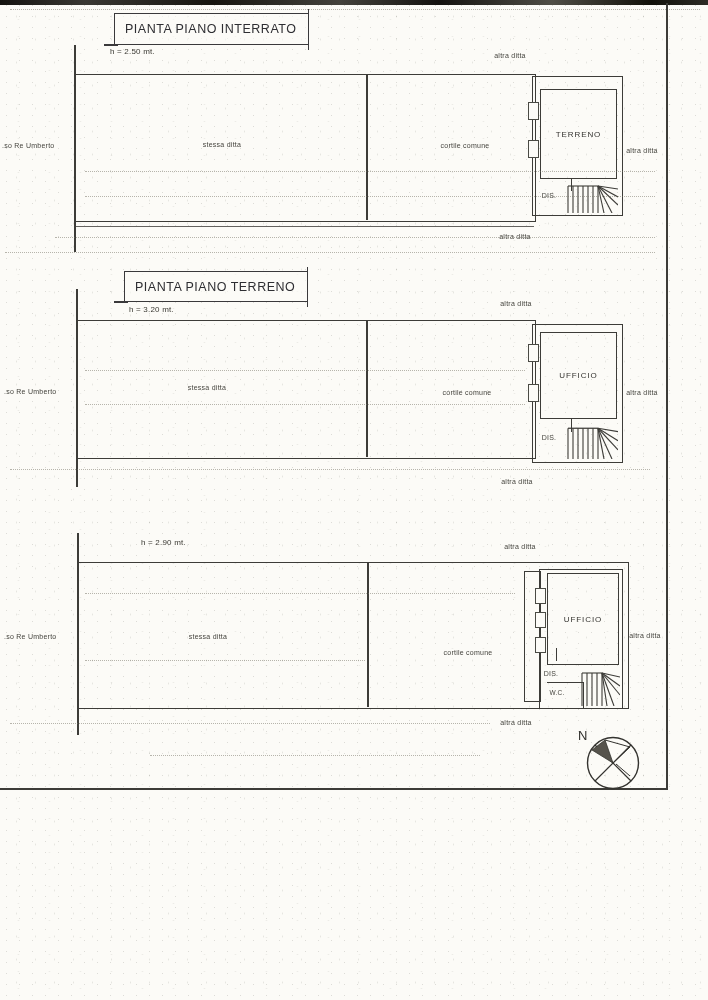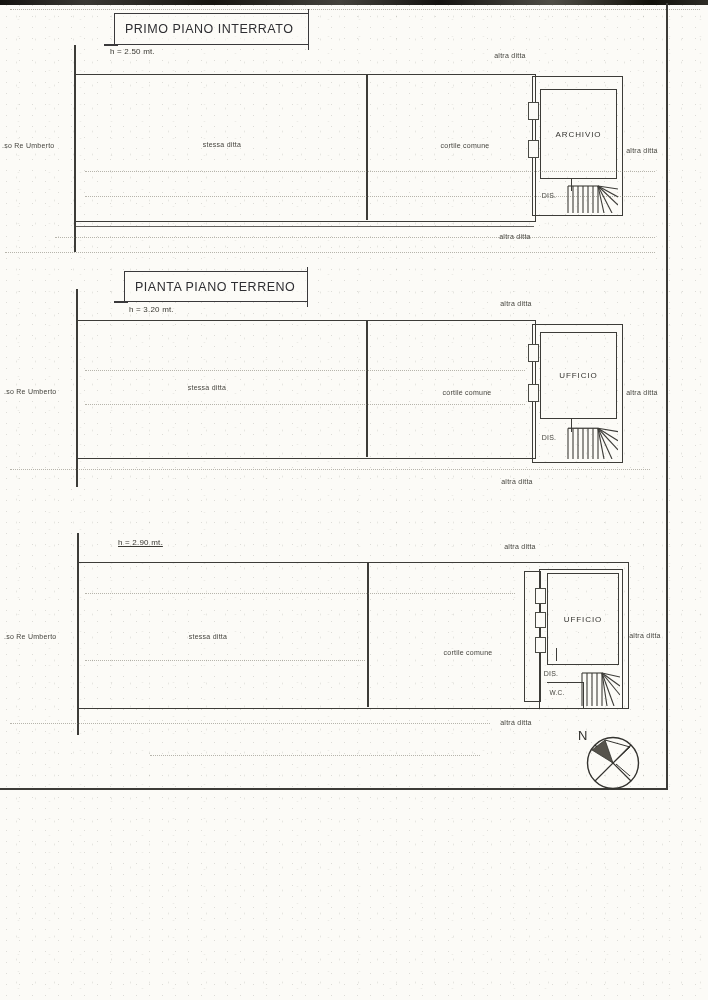--- a/index.html
+++ b/index.html
@@ -43,35 +43,35 @@
 
 <div id="page">
 
   <div class="scan-top"></div>
   <div class="dust" style="left:10px;top:9px;width:690px;"></div>
 
   <div class="vline" style="left:666px;top:3px;height:787px;width:2px;"></div>
   <div class="hline" style="left:0;top:788px;width:667px;height:2px;"></div>
 
   <div class="title-box" style="left:114px;top:13px;width:183px;height:30px;">
-    <span>PRIMO PIANO INTERRATO</span>
+    <span>PIANTA PIANO INTERRATO</span>
     <i class="tick-r"></i>
     <i class="ext-b"></i>
   </div>
   <div class="hnote" style="left:110px;top:47px;">h = 2.50 mt.</div>
   <div class="lbl" style="left:477px;top:52px;width:66px;">altra ditta</div>
 
   <div class="vline" style="left:74px;top:45px;height:207px;"></div>
   <div class="rect" style="left:74px;top:74px;width:460px;height:146px;"></div>
   <div class="hline" style="left:74px;top:226px;width:460px;height:1px;opacity:.8;"></div>
   <div class="vline" style="left:366px;top:74px;height:146px;"></div>
 
   <div class="rect" style="left:532px;top:76px;width:89px;height:138px;"></div>
   <div class="rect room" style="left:540px;top:89px;width:75px;height:88px;">
-    <span class="room-label">ARCHIVIO</span>
+    <span class="room-label">TERRENO</span>
   </div>
   <div class="window" style="left:528px;top:102px;width:9px;height:16px;"></div>
   <div class="window" style="left:528px;top:140px;width:9px;height:16px;"></div>
   <div class="vline" style="left:571px;top:178px;height:13px;width:1.2px;"></div>
   <svg class="abs" style="left:552px;top:177px;" width="66" height="36" viewBox="0 0 66 36" preserveAspectRatio="none">
     <g stroke="#3d3c38" stroke-width="1.1" fill="none">
       <path d="M16 9 H46"></path>
       <line x1="16" y1="9" x2="16" y2="36"></line>
         <line x1="21" y1="9" x2="21" y2="36"></line>
       <line x1="26" y1="9" x2="26" y2="36"></line>
@@ -140,21 +140,21 @@
   <div class="lbl" style="left:4px;top:388px;width:66px;text-align:left;">.so Re Umberto</div>
   <div class="lbl" style="left:155px;top:384px;width:104px;">stessa ditta</div>
   <div class="lbl" style="left:415px;top:389px;width:104px;">cortile comune</div>
   <div class="lbl" style="left:619px;top:389px;width:46px;">altra ditta</div>
   <div class="lbl" style="left:484px;top:478px;width:66px;">altra ditta</div>
 
   <div class="dust" style="left:85px;top:370px;width:440px;"></div>
   <div class="dust" style="left:85px;top:404px;width:440px;"></div>
   <div class="dust" style="left:10px;top:469px;width:640px;"></div>
 
-  <div class="hnote" style="left:118px;top:538px;text-decoration:underline;">h = 2.90 mt.</div>
+  <div class="hnote" style="left:141px;top:538px;">h = 2.90 mt.</div>
   <div class="lbl" style="left:487px;top:543px;width:66px;">altra ditta</div>
 
   <div class="vline" style="left:77px;top:533px;height:202px;"></div>
   <div class="rect" style="left:77px;top:562px;width:550px;height:145px;"></div>
   <div class="vline" style="left:367px;top:562px;height:145px;"></div>
 
   <div class="rect" style="left:524px;top:571px;width:15px;height:129px;"></div>
   <div class="rect" style="left:539px;top:569px;width:82px;height:138px;"></div>
   <div class="rect room" style="left:547px;top:573px;width:70px;height:90px;">
     <span class="room-label">UFFICIO</span>

